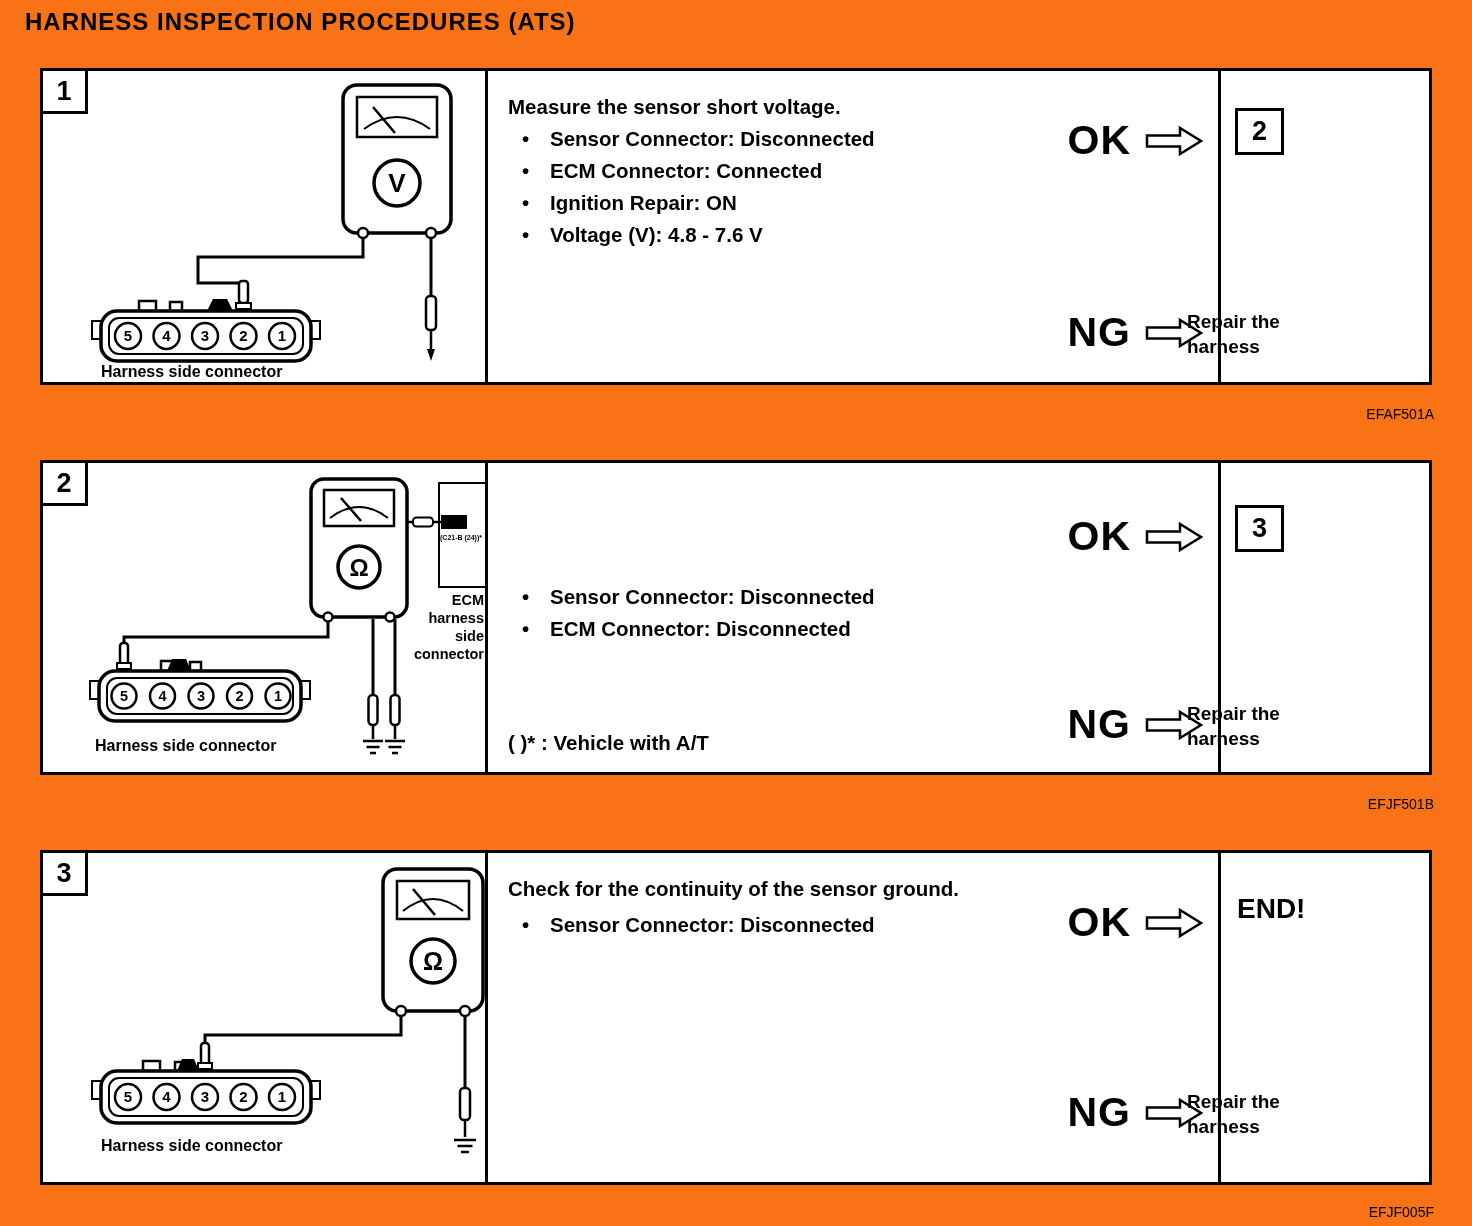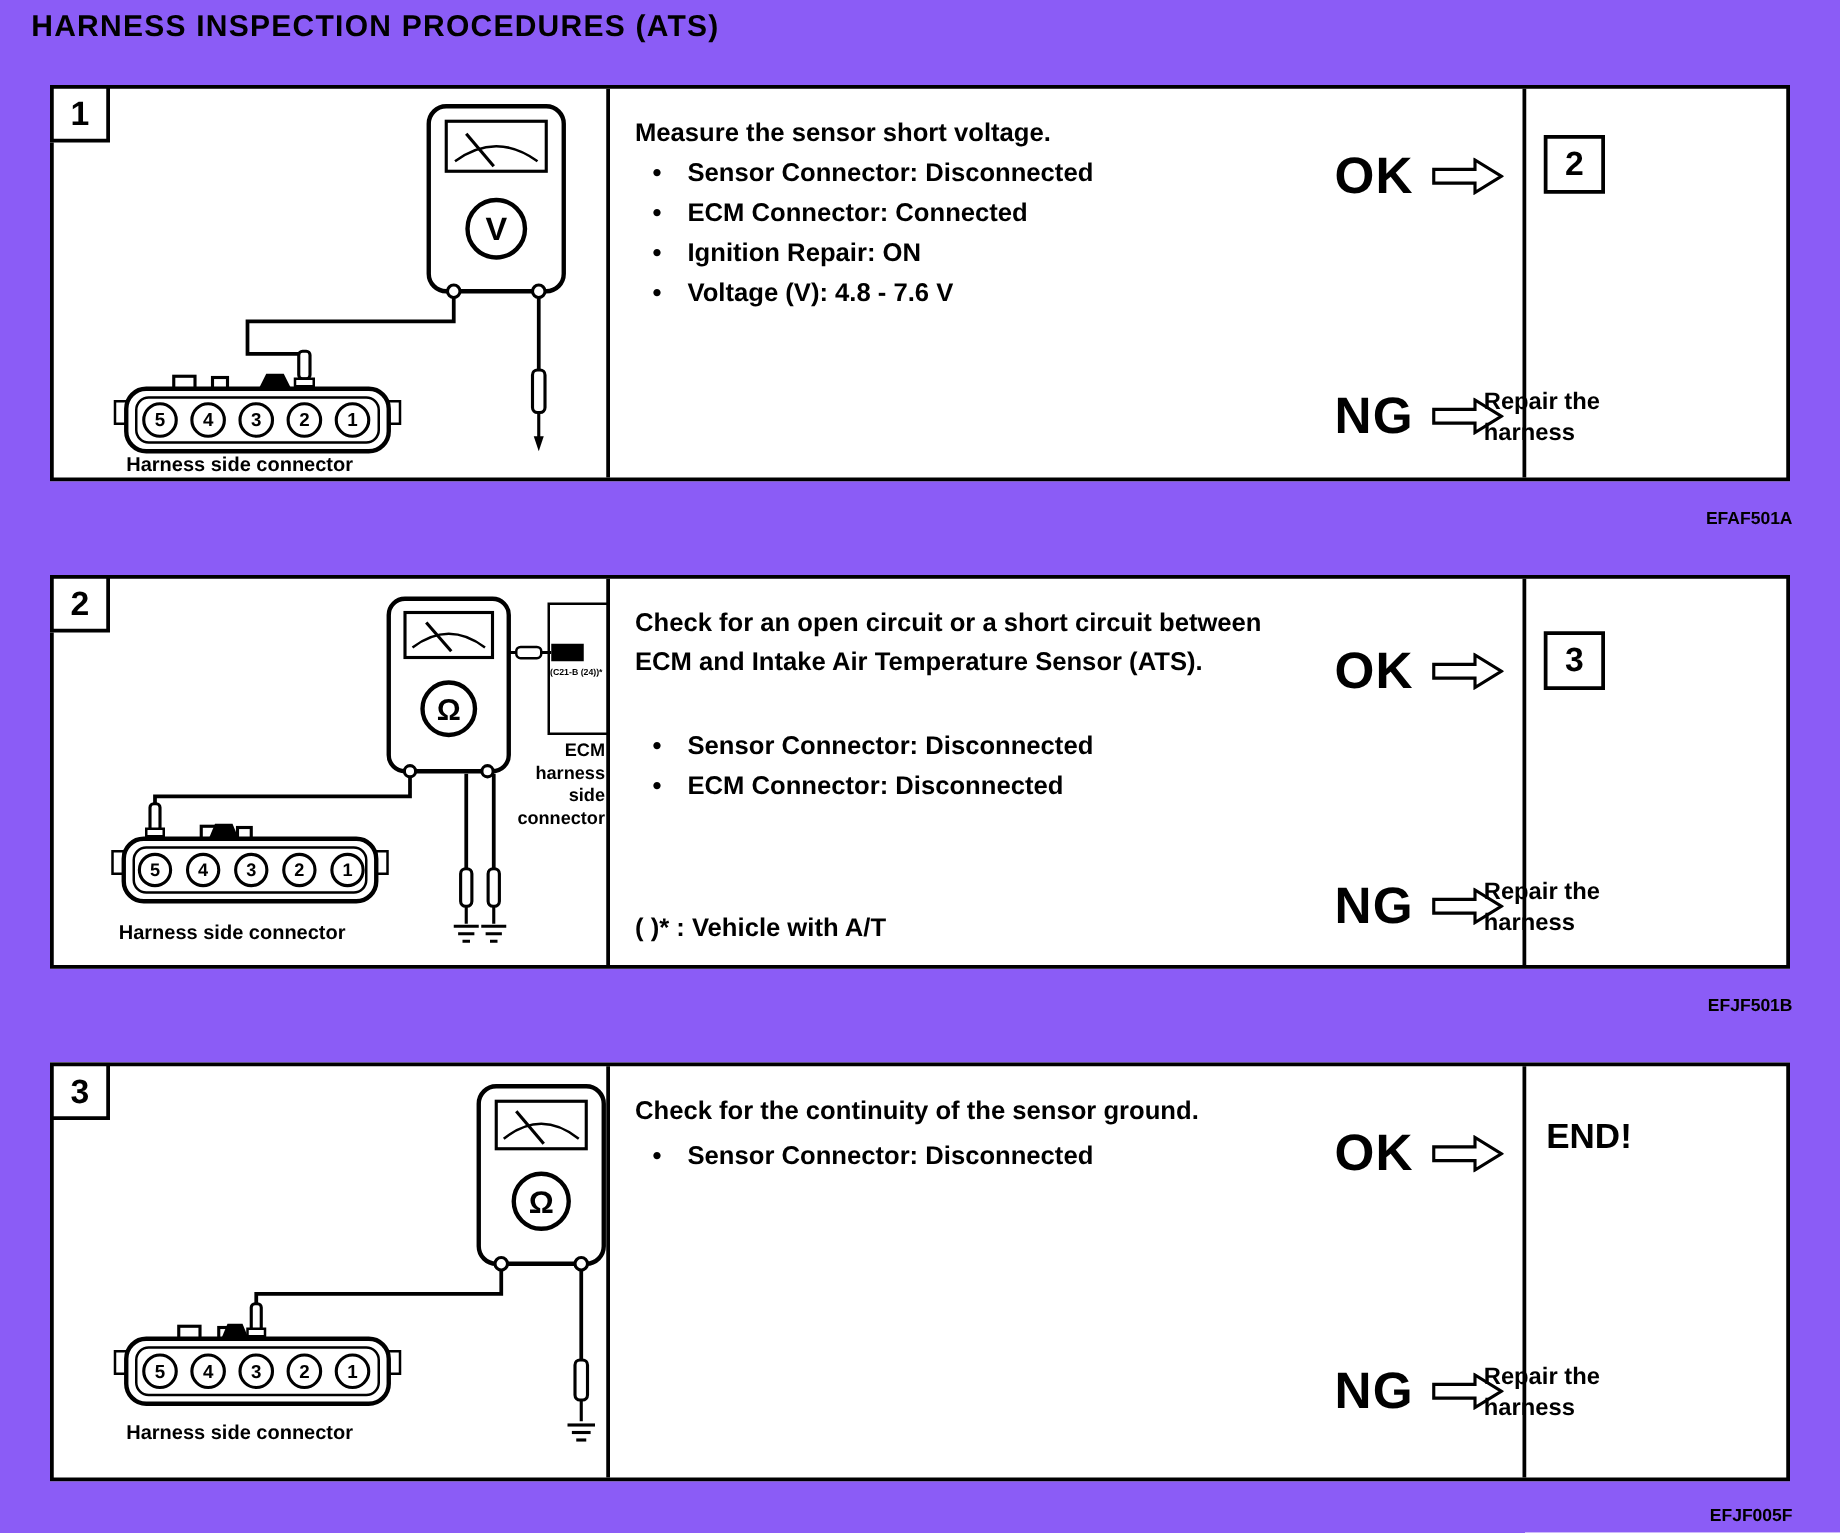--- a/index.html
+++ b/index.html
@@ -1,36 +1,36 @@
 <!DOCTYPE html>
 <html><head>
 <meta charset="utf-8">
 <style>
   html,body{margin:0;padding:0;background:#fff;}
-  .page{position:relative;width:1472px;height:1226px;background:#8b5cf6;color:#000;
+  .page{position:relative;width:1472px;height:1226px;background:#f97316;color:#000;
         font-family:"Liberation Sans","DejaVu Sans",sans-serif;overflow:hidden;}
   .page-title{position:absolute;left:25px;top:8px;font-size:24px;font-weight:bold;letter-spacing:1px;}
   .panel{position:absolute;left:40px;width:1392px;border:3px solid #000;box-sizing:border-box;background:#fff;}
   .divider{position:absolute;top:0;bottom:0;width:3px;background:#000;}
   .step-box{position:absolute;left:-3px;top:-3px;width:48px;height:46px;border:3px solid #000;box-sizing:border-box;
             background:#fff;display:flex;align-items:center;justify-content:center;font-size:27px;font-weight:bold;}
   .diagram{position:absolute;left:0;top:0;}
   .instruction{position:absolute;left:465px;top:20px;width:545px;font-size:20.5px;font-weight:600;line-height:31px;}
   .bullets{position:absolute;left:465px;width:560px;}
   .bullet-row{display:flex;line-height:32px;font-size:20.5px;font-weight:600;padding-left:14px;}
   .dot{width:28px;flex:0 0 28px;}
   .flow-group{position:absolute;right:226px;display:flex;align-items:center;gap:14px;margin-top:10px;}
   .okng{font-size:41px;font-weight:bold;letter-spacing:1px;}
   .arrow{display:block;}
   .result-box{position:absolute;left:1192px;width:49px;height:47px;border:3px solid #000;box-sizing:border-box;
               display:flex;align-items:center;justify-content:center;font-size:27px;font-weight:bold;}
   .end-label{position:absolute;left:1194px;font-size:28px;font-weight:bold;}
   .repair{position:absolute;left:1144px;width:155px;font-size:19px;font-weight:600;line-height:25px;}
   .footnote{position:absolute;left:465px;font-size:20.5px;font-weight:600;}
-  .refcode{position:absolute;right:38px;font-size:14px;font-weight:bold;}
+  .refcode{position:absolute;right:38px;font-size:14px;font-weight:normal;}
   svg text{font-family:"Liberation Sans","DejaVu Sans",sans-serif;font-weight:bold;fill:#000;}
 </style>
 </head>
 <body>
 
 <div class="page">
 
   <div class="page-title">HARNESS INSPECTION PROCEDURES (ATS)</div>
 
   <div class="panel" style="top:68px;height:317px;">
@@ -209,21 +209,20 @@
           <text x="235" y="238" text-anchor="middle" font-size="14.5">1</text>
         </g>
       </g>
       <text x="52" y="288" font-size="16">Harness side connector</text>
     </svg>
 
     <div class="step-box">
       <span>2</span>
     </div>
 
-    <div class="instruction">Check for an open circuit or a short circuit between ECM and Intake Air Temperature Sensor (ATS).</div>
     <div class="bullets" style="top:118px;">
       <div class="bullet-row">
         <span class="dot">•</span>
         <span>Sensor Connector: Disconnected</span>
       </div>
       <div class="bullet-row">
         <span class="dot">•</span>
         <span>ECM Connector: Disconnected</span>
       </div>
     </div>

